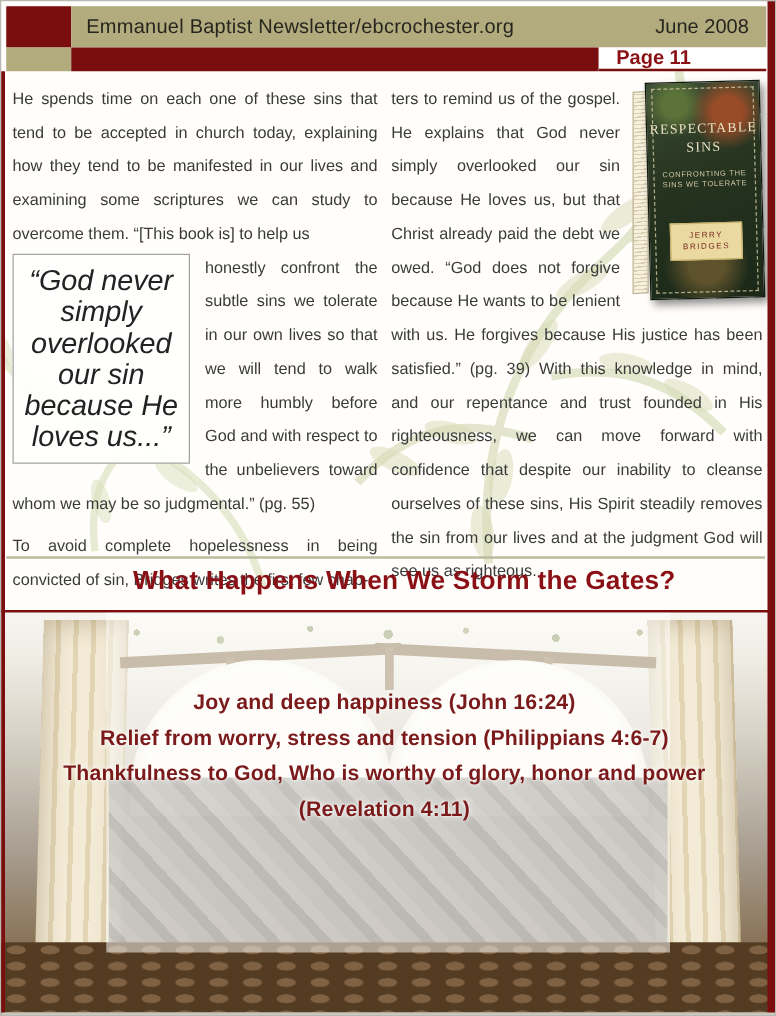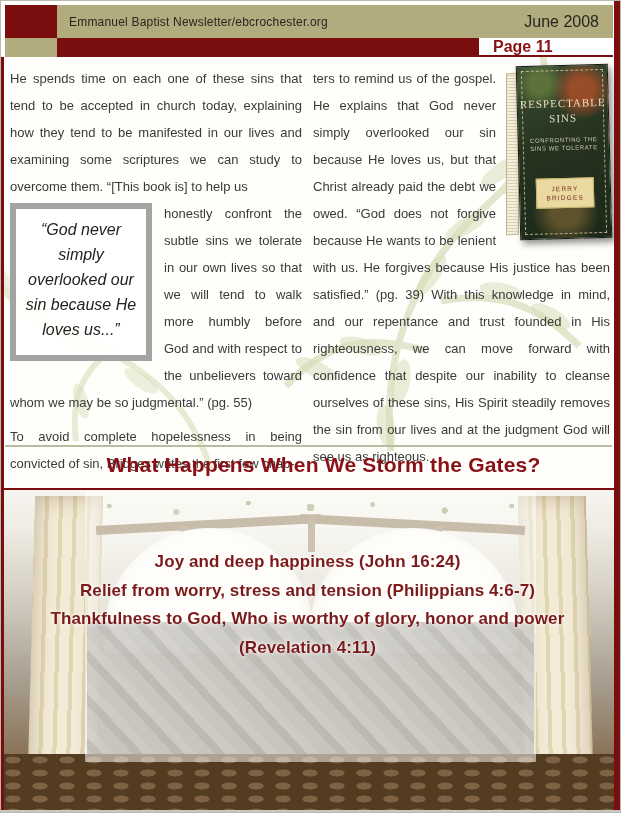--- a/index.html
+++ b/index.html
@@ -12,42 +12,42 @@
   }
   
   .border-right { position:absolute; top:0; right:0; width:6px; height:100%; background:#7a0d0d; z-index:6; }
   .border-left  { position:absolute; top:56px; left:0; width:3px; bottom:0; background:#7a0d0d; z-index:6; }
   .border-bottom{ position:absolute; left:0; right:0; bottom:0; height:2px; background:#c9c6bd; z-index:7; }
 
   
   .hdr-corner1 { position:absolute; left:4px; top:4px; width:52px; height:33px; background:#7a0d0d; }
   .hdr-bar1    { position:absolute; left:56px; top:4px; right:7px; height:33px; background:#b2ab7d;
                  display:flex; align-items:center; justify-content:space-between; padding:0 14px 0 12px; }
-  .hdr-title   { font-size:12px; color:#26261f; letter-spacing:.2px; }
+  .hdr-title   { font-size:16px; color:#26261f; letter-spacing:.2px; }
   .hdr-date    { font-size:16px; color:#26261f; }
   .hdr-corner2 { position:absolute; left:4px; top:37px; width:52px; height:19px; background:#b2ab7d; }
   .hdr-bar2    { position:absolute; left:56px; top:37px; width:422px; height:19px; background:#7a0d0d; }
   .page-num-box{ position:absolute; left:478px; top:37px; width:134px; height:19px; background:#ffffff;
                  border-bottom:2px solid #7a0d0d; display:flex; align-items:center; }
   .page-num    { font-size:16px; font-weight:bold; color:#8b1016; padding-left:14px; }
 
   
   .vine { position:absolute; z-index:0; pointer-events:none; }
 
   
   .col { position:absolute; top:64px; z-index:2; font-size:13px; line-height:27px;
          text-align:justify; color:#3a3a3a; }
   .col-left  { left:9px;  width:292px; }
   .col-right { left:312px; width:297px; }
   .para2 { display:block; }
   .para3 { margin-top:7px; }
   .pull-quote {
     display:block; float:left; width:142px; min-height:158px; margin:3px 12px 4px 0;
-    border:6px solid #a3a3a3; background:rgba(255,255,253,.92); padding:8px 4px;
-    font-style:italic; font-size:16px; line-height:25px; text-align:center; color:#222;
+    border:1px solid #a3a3a3; background:rgba(255,255,253,.92); padding:8px 4px;
+    font-style:italic; font-size:23px; line-height:25px; text-align:center; color:#222;
   }
 
   
   .book { display:block; position:relative; float:right; width:104px; height:176px;
           margin:0 0 8px 10px; z-index:3; }
   .book-pages { position:absolute; left:0px; top:8px; width:13px; height:162px;
           background:repeating-linear-gradient(0deg,#f6f0dd 0 2px,#d9cfb2 2px 3px);
           transform:skewY(-4deg); border:1px solid #bdb291; }
   .book-cover { display:block; position:absolute; right:0; top:0; width:92px; height:174px;
           background:

